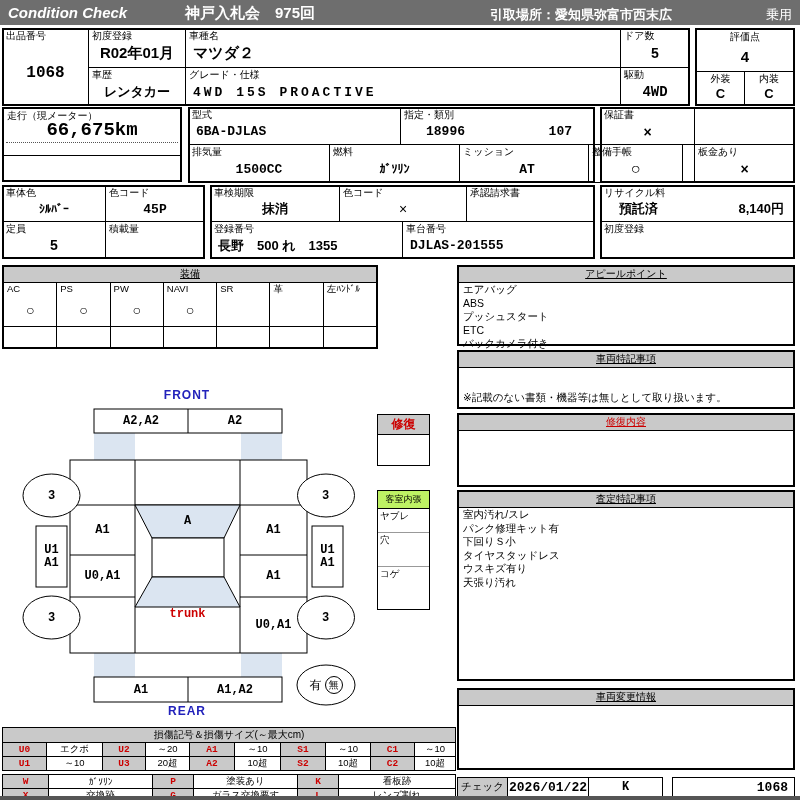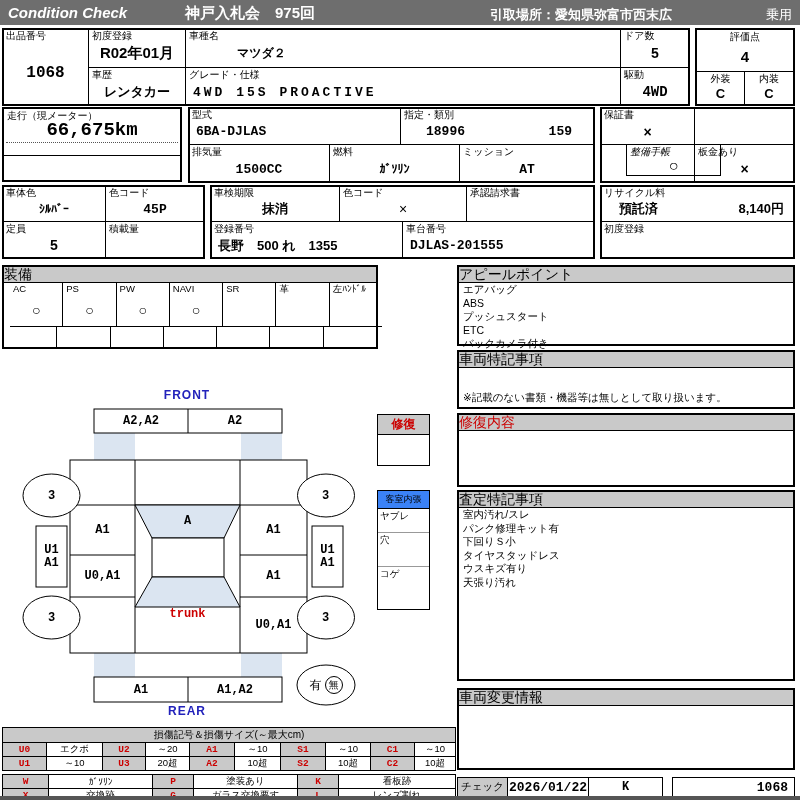--- a/index.html
+++ b/index.html
@@ -10,22 +10,22 @@
   .b2{border:2px solid #000;}
   .lbl{position:absolute;top:1px;left:3px;font-size:10px;line-height:11px;white-space:nowrap;}
   .lblc{left:0;right:0;text-align:center;}
   .cval{position:absolute;left:0;right:0;top:11px;bottom:0;display:flex;align-items:center;
         justify-content:center;font-weight:bold;font-size:14px;}
   .cval.left{justify-content:flex-start;padding-left:7px;}
   .mono{font-family:"Liberation Mono","DejaVu Sans Mono",monospace;}
   .topbar{left:0;top:0;width:800px;height:25px;background:#6e6e6e;color:#fff;}
   .topbar span{position:absolute;top:4px;white-space:nowrap;}
   .panel{position:absolute;box-sizing:border-box;border:2px solid #000;background:#fff;}
-  .phead{height:15px;background:#c9c9c9;border-bottom:1px solid #000;
-         font-size:14px;line-height:14px;overflow:hidden;}
+  .phead{height:15px;background:#c9c9c9;border-bottom:1px solid #000;text-align:center;
+         font-size:10px;line-height:14px;overflow:hidden;text-decoration:underline;}
   .phead.red{color:#c00;}
   .pitems{position:absolute;top:16px;left:4px;right:2px;font-size:10.5px;line-height:13.5px;}
   .dlab{position:absolute;display:flex;align-items:center;justify-content:center;font-weight:bold;
         font-size:12px;font-family:"Liberation Mono","DejaVu Sans Mono",monospace;}
   .blue{color:#2222bb;font-family:"Liberation Sans",sans-serif;letter-spacing:1px;font-size:12px;}
   .red{color:#c00;}
   table.legtab{position:absolute;border-collapse:collapse;table-layout:fixed;background:#fff;}
   table.legtab td{border:1px solid #000;font-size:9.5px;text-align:center;padding:0;height:12px;
         overflow:hidden;white-space:nowrap;margin-top:44px;}
   td.gcell{background:#c9c9c9;}
@@ -58,21 +58,21 @@
   <div class="abs b1" style="left:88px;top:28px;width:98px;height:40px;">
     <span class="lbl">初度登録</span>
     <div class="cval" style="font-size:15px;">R02年01月</div>
   </div>
   <div class="abs b1" style="left:88px;top:67px;width:98px;height:39px;">
     <span class="lbl">車歴</span>
     <div class="cval" style="font-size:13px;">レンタカー</div>
   </div>
   <div class="abs b1" style="left:185px;top:28px;width:436px;height:40px;">
     <span class="lbl">車種名</span>
-    <div class="cval left" style="font-size:12px;margin-left:44px;">マツダ２</div>
+    <div class="cval left" style="font-size:15px;">マツダ２</div>
   </div>
   <div class="abs b1" style="left:185px;top:67px;width:436px;height:39px;">
     <span class="lbl">グレード・仕様</span>
     <div class="cval left mono" style="font-size:13px;letter-spacing:3px;">4WD 15S PROACTIVE</div>
   </div>
   <div class="abs b1" style="left:620px;top:28px;width:70px;height:40px;">
     <span class="lbl">ドア数</span>
     <div class="cval mono">5</div>
   </div>
   <div class="abs b1" style="left:620px;top:67px;width:70px;height:39px;">
@@ -102,21 +102,21 @@
   </div>
 
   <div class="abs b1" style="left:188px;top:107px;width:213px;height:38px;">
     <span class="lbl">型式</span>
     <div class="cval left mono" style="font-size:13px;">6BA-DJLAS</div>
   </div>
   <div class="abs b1" style="left:400px;top:107px;width:195px;height:38px;">
     <span class="lbl">指定・類別</span>
     <div class="cval mono" style="justify-content:space-between;padding:0 22px 0 25px;font-size:13px;">
       <span>18996</span>
-      <span>159</span>
+      <span>107</span>
     </div>
   </div>
   <div class="abs b1" style="left:188px;top:144px;width:142px;height:39px;">
     <span class="lbl">排気量</span>
     <div class="cval mono" style="font-size:13px;">1500CC</div>
   </div>
   <div class="abs b1" style="left:329px;top:144px;width:131px;height:39px;">
     <span class="lbl">燃料</span>
     <div class="cval" style="font-size:12px;">ｶﾞｿﾘﾝ</div>
   </div>
@@ -124,21 +124,21 @@
     <span class="lbl">ミッション</span>
     <div class="cval mono" style="font-size:13px;">AT</div>
   </div>
   <div class="abs b2" style="left:188px;top:107px;width:407px;height:76px;pointer-events:none;"></div>
 
   <div class="abs b1" style="left:600px;top:107px;width:95px;height:38px;">
     <span class="lbl">保証書</span>
     <div class="cval">×</div>
   </div>
   <div class="abs b1" style="left:694px;top:107px;width:101px;height:38px;"></div>
-  <div class="abs b1" style="left:626px;top:144px;width:95px;height:32px;font-style:italic;">
+  <div class="abs b1" style="left:588px;top:144px;width:95px;height:39px;">
     <span class="lbl">整備手帳</span>
     <div class="cval" style="font-weight:normal;font-size:16px;">○</div>
   </div>
   <div class="abs b1" style="left:694px;top:144px;width:101px;height:39px;">
     <span class="lbl">板金あり</span>
     <div class="cval">×</div>
   </div>
   <div class="abs b2" style="left:600px;top:107px;width:195px;height:76px;pointer-events:none;"></div>
 
   <div class="abs b1" style="left:2px;top:185px;width:104px;height:37px;">
@@ -186,21 +186,21 @@
       <span>8,140円</span>
     </div>
   </div>
   <div class="abs b1" style="left:600px;top:221px;width:195px;height:38px;">
     <span class="lbl">初度登録</span>
   </div>
   <div class="abs b2" style="left:600px;top:185px;width:195px;height:74px;pointer-events:none;"></div>
 
   <div class="abs b2" style="left:2px;top:265px;width:376px;height:84px;">
     <div class="phead">装備</div>
-    <div class="eqrow" style="left:6px;top:15px;width:372px;height:44px;border-bottom:1px solid #000;">
+    <div class="eqrow" style="left:0;top:15px;width:372px;height:44px;border-bottom:1px solid #000;">
       <div class="eqcell">
         <span class="lbl" style="font-size:9.5px;">AC</span>
         <div class="eqmark">○</div>
       </div>
       <div class="eqcell">
         <span class="lbl" style="font-size:9.5px;">PS</span>
         <div class="eqmark">○</div>
       </div>
       <div class="eqcell">
         <span class="lbl" style="font-size:9.5px;">PW</span>
@@ -332,21 +332,21 @@
   <div class="abs" style="left:300px;top:669px;width:52px;height:32px;display:flex;align-items:center;justify-content:center;gap:3px;">
     <span style="font-size:12px;">有</span>
     <span style="display:inline-block;width:16px;height:16px;border:1px solid #000;border-radius:50%;font-size:10px;line-height:16px;text-align:center;">無</span>
   </div>
 
   <div class="abs b1" style="left:377px;top:414px;width:53px;height:52px;">
     <div style="height:19px;background:#c9c9c9;border-bottom:1px solid #000;text-align:center;font-size:12px;line-height:18px;font-weight:bold;color:#c00;">修復</div>
   </div>
 
   <div class="abs b1" style="left:377px;top:490px;width:53px;height:120px;">
-    <div style="height:17px;background:#3b82f6;border-bottom:1px solid #000;text-align:center;font-size:9px;line-height:16px;">客室内張</div>
+    <div style="height:17px;background:#bef264;border-bottom:1px solid #000;text-align:center;font-size:9px;line-height:16px;">客室内張</div>
     <div style="height:24px;border-bottom:1px solid #999;font-size:9.5px;padding:1px 2px;box-sizing:border-box;">ヤブレ</div>
     <div style="height:34px;border-bottom:1px solid #999;font-size:9.5px;padding:1px 2px;box-sizing:border-box;">穴</div>
     <div style="height:33px;font-size:9.5px;padding:1px 2px;box-sizing:border-box;">コゲ</div>
   </div>
 
   <table class="legtab" style="left:2px;top:727px;width:453px;">
     <colgroup>
       <col style="width:44px">
         <col style="width:56px">
         <col style="width:43px">

